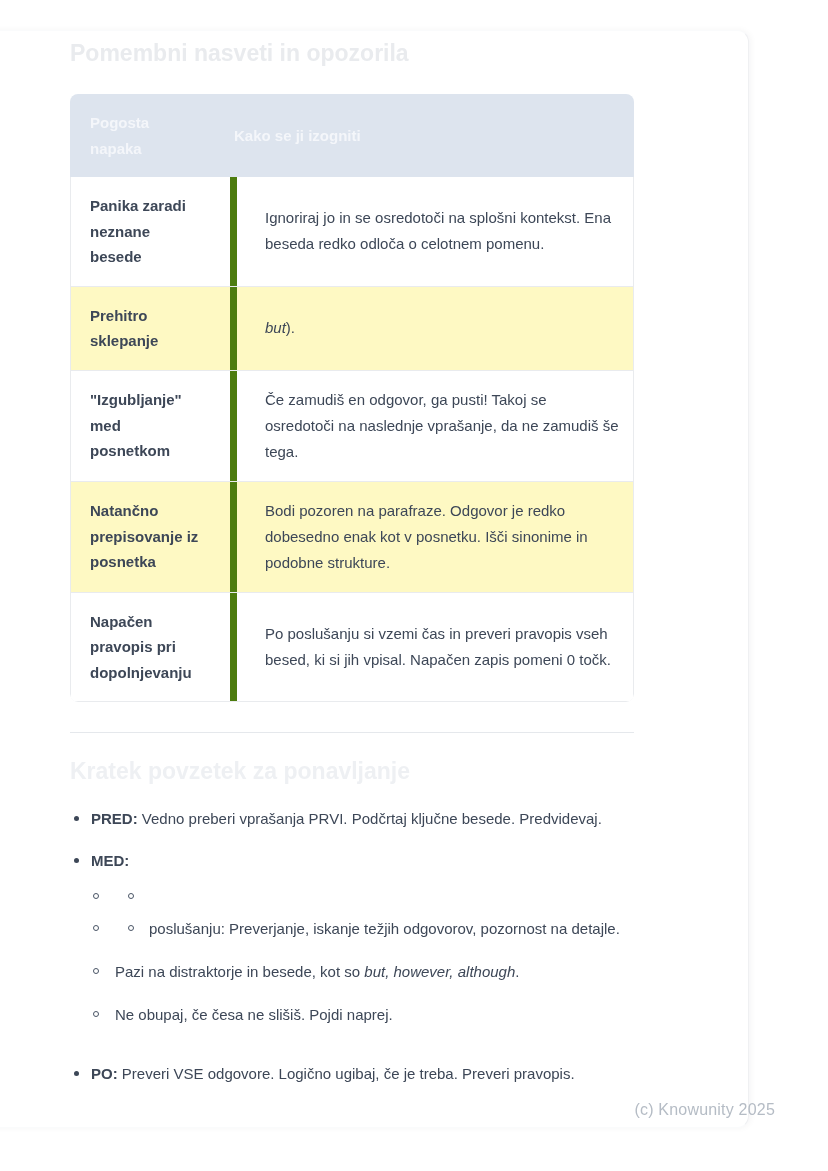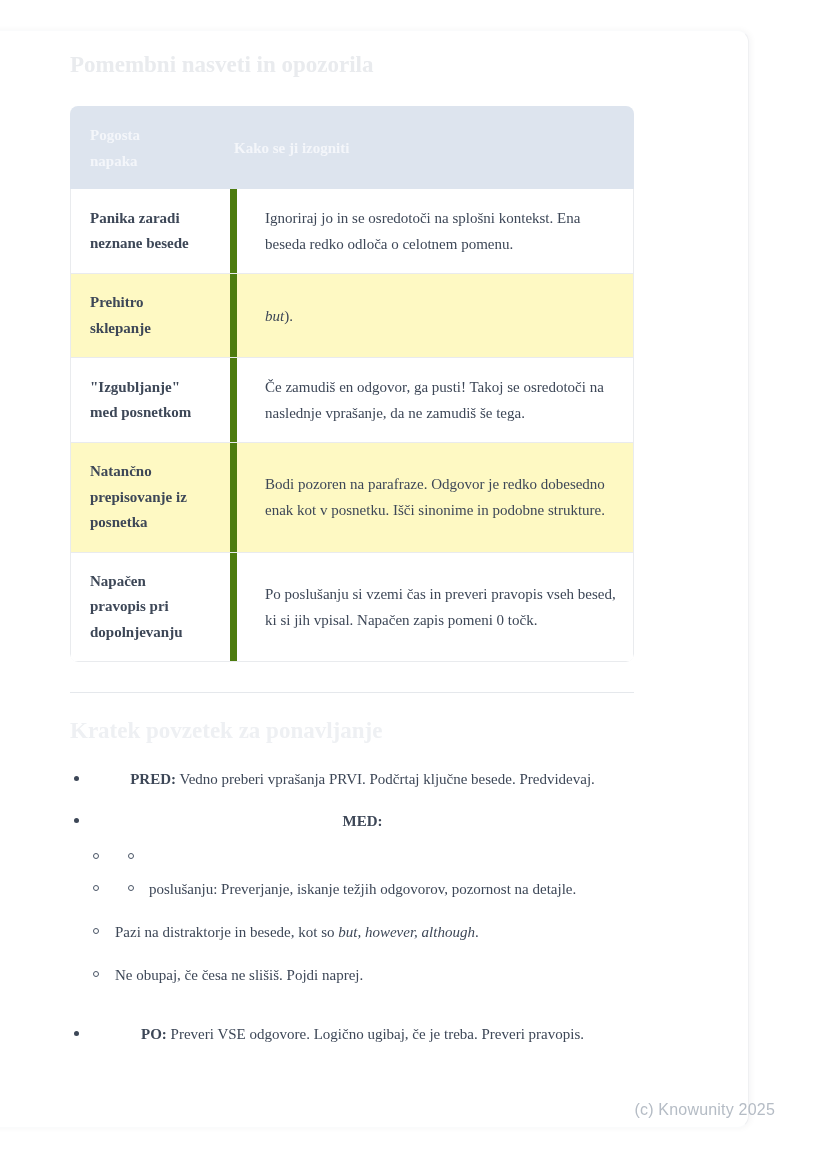--- a/index.html
+++ b/index.html
@@ -19,23 +19,22 @@
     width:769px; height:1098px;
     background:#ffffff;
     border-right:1px solid #eff0f2;
     border-top:1px solid #fafbfc;
     border-bottom:1px solid #fafbfc;
     border-radius:0 12px 12px 0;
     box-shadow:2px 0 6px rgba(15,23,42,0.045);
   }
   .content {
     position:absolute;
-    left:70px; top:12px;
+    left:70px; top:0;
     width:564px;
-    font-family:Liberation Serif, serif;
   }
   .faded-h { font-size:23px; font-weight:700; line-height:28px; }
   .h-tips    { margin-top:39px; color:#e9ebee; }
   .h-summary { margin-top:24px; color:#eef0f3; }
 
   
   .mtable { margin-top:27px; width:564px; border-radius:8px; overflow:hidden;
             font-size:15px; line-height:26px; }
   .thead { display:flex; background:#dde4ee; min-height:83px; }
   .th { display:flex; align-items:center; font-weight:700; color:#f4f6fa; }
@@ -46,21 +45,21 @@
   .trow:last-child { border-bottom:none; }
   .trow.alt { background:#fef9c3; }
   .td { display:flex; align-items:center; }
   .td1 { width:147px; padding:16px 18px 16px 19px; font-weight:700; line-height:25.5px; }
   .td2 { flex:1; border-left:7px solid #4d7c0f; padding:16px 14px 16px 28px;margin-left:12px; }
 
   .divider { margin-top:30px; border:none; border-top:1px solid #e5e8ec; width:564px; }
 
   
   .blist { margin-top:21px; font-size:15px; line-height:26px; }
-  .bitem { display:flex; align-items:flex-start; margin-bottom:16px;text-align:center; }
+  .bitem { display:flex; align-items:flex-start; margin-bottom:16px; }
   .bitem:last-child { margin-bottom:0; }
   .dot { flex:0 0 auto; width:5px; height:5px; border-radius:50%;
          background:#3d4757; margin:10px 12px 0 4px; }
   .btext-wrap { flex:1; }
   .sublist { margin-top:10px; }
   .sitem { display:flex; align-items:flex-start; margin-bottom:17px; }
   .circ { flex:0 0 auto; width:6px; height:6px; border-radius:50%;
           border:1.5px solid #4a5566; margin-top:9px; }
   .circ.c1 { margin-left:2px; margin-right:16px; }
   .circ.c2 { margin-left:13px; margin-right:15px; }

